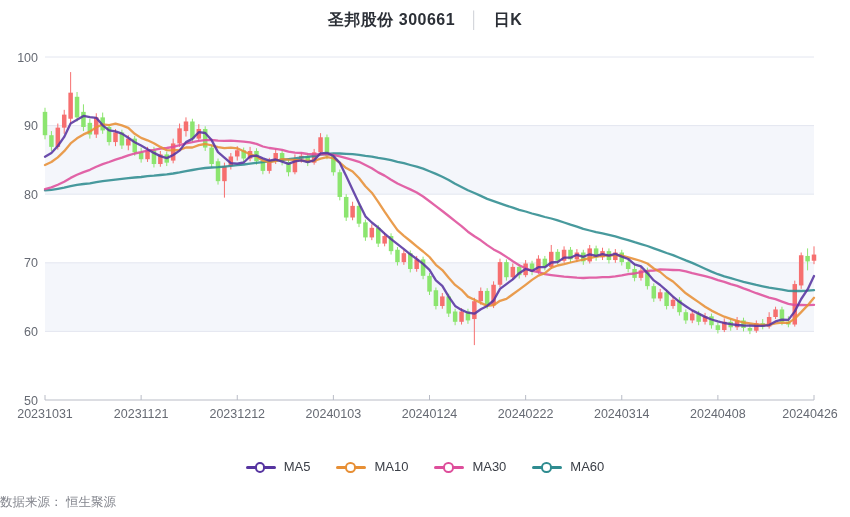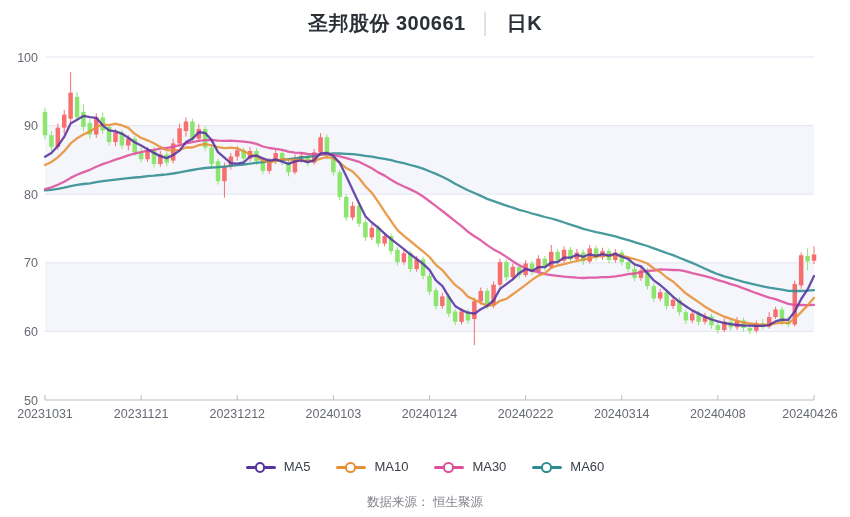--- a/index.html
+++ b/index.html
@@ -2,36 +2,36 @@
 <html><head>
 <meta charset="utf-8">
 <style>
   html,body{margin:0;padding:0;background:#fff;}
   #app{
     position:relative;width:850px;height:517px;background:#ffffff;overflow:hidden;
     font-family:"Liberation Sans","DejaVu Sans",sans-serif;
   }
   .chart-title{
     position:absolute;top:10px;left:0;width:850px;text-align:center;
-    font-size:20px;font-weight:600;color:#2b2f36;letter-spacing:.5px;
+    font-size:16px;font-weight:600;color:#2b2f36;letter-spacing:.5px;
   }
   .chart-title .sep{color:#d4d6dc;font-weight:400;margin:0 14px;}
   .chart-title .period{font-weight:600;color:#2b2f36;}
   svg{position:absolute;top:0;left:0;}
   .legend-row{
     position:absolute;top:455px;left:0;width:850px;height:22px;
     display:flex;justify-content:center;align-items:center;gap:26px;
   }
   .legend-item{display:flex;align-items:flex-end;gap:8px;cursor:pointer;}
   .legend-marker{position:relative;width:30px;height:12px;display:inline-block;}
   .legend-marker .ln{position:absolute;left:0;top:4.75px;width:30px;height:2.5px;border-radius:2px;}
   .legend-marker .ci{position:absolute;left:9px;top:0.5px;width:6.5px;height:6.5px;border-radius:50%;background:#fff;border-style:solid;border-width:2.5px;}
   .legend-label{font-size:13px;color:#3a3e46;}
   .footer-note{
-    position:absolute;top:494px;left:0;width:850px;text-align:center;
+    position:absolute;top:494px;left:0;width:850px;text-align:left;
     font-size:12.5px;color:#82848c;
   }
 </style>
 </head>
 <body>
 
 <div id="app">
   <div class="chart-title">
     <span>圣邦股份 300661</span><span class="sep">│</span><span class="period">日K</span>
   </div>

